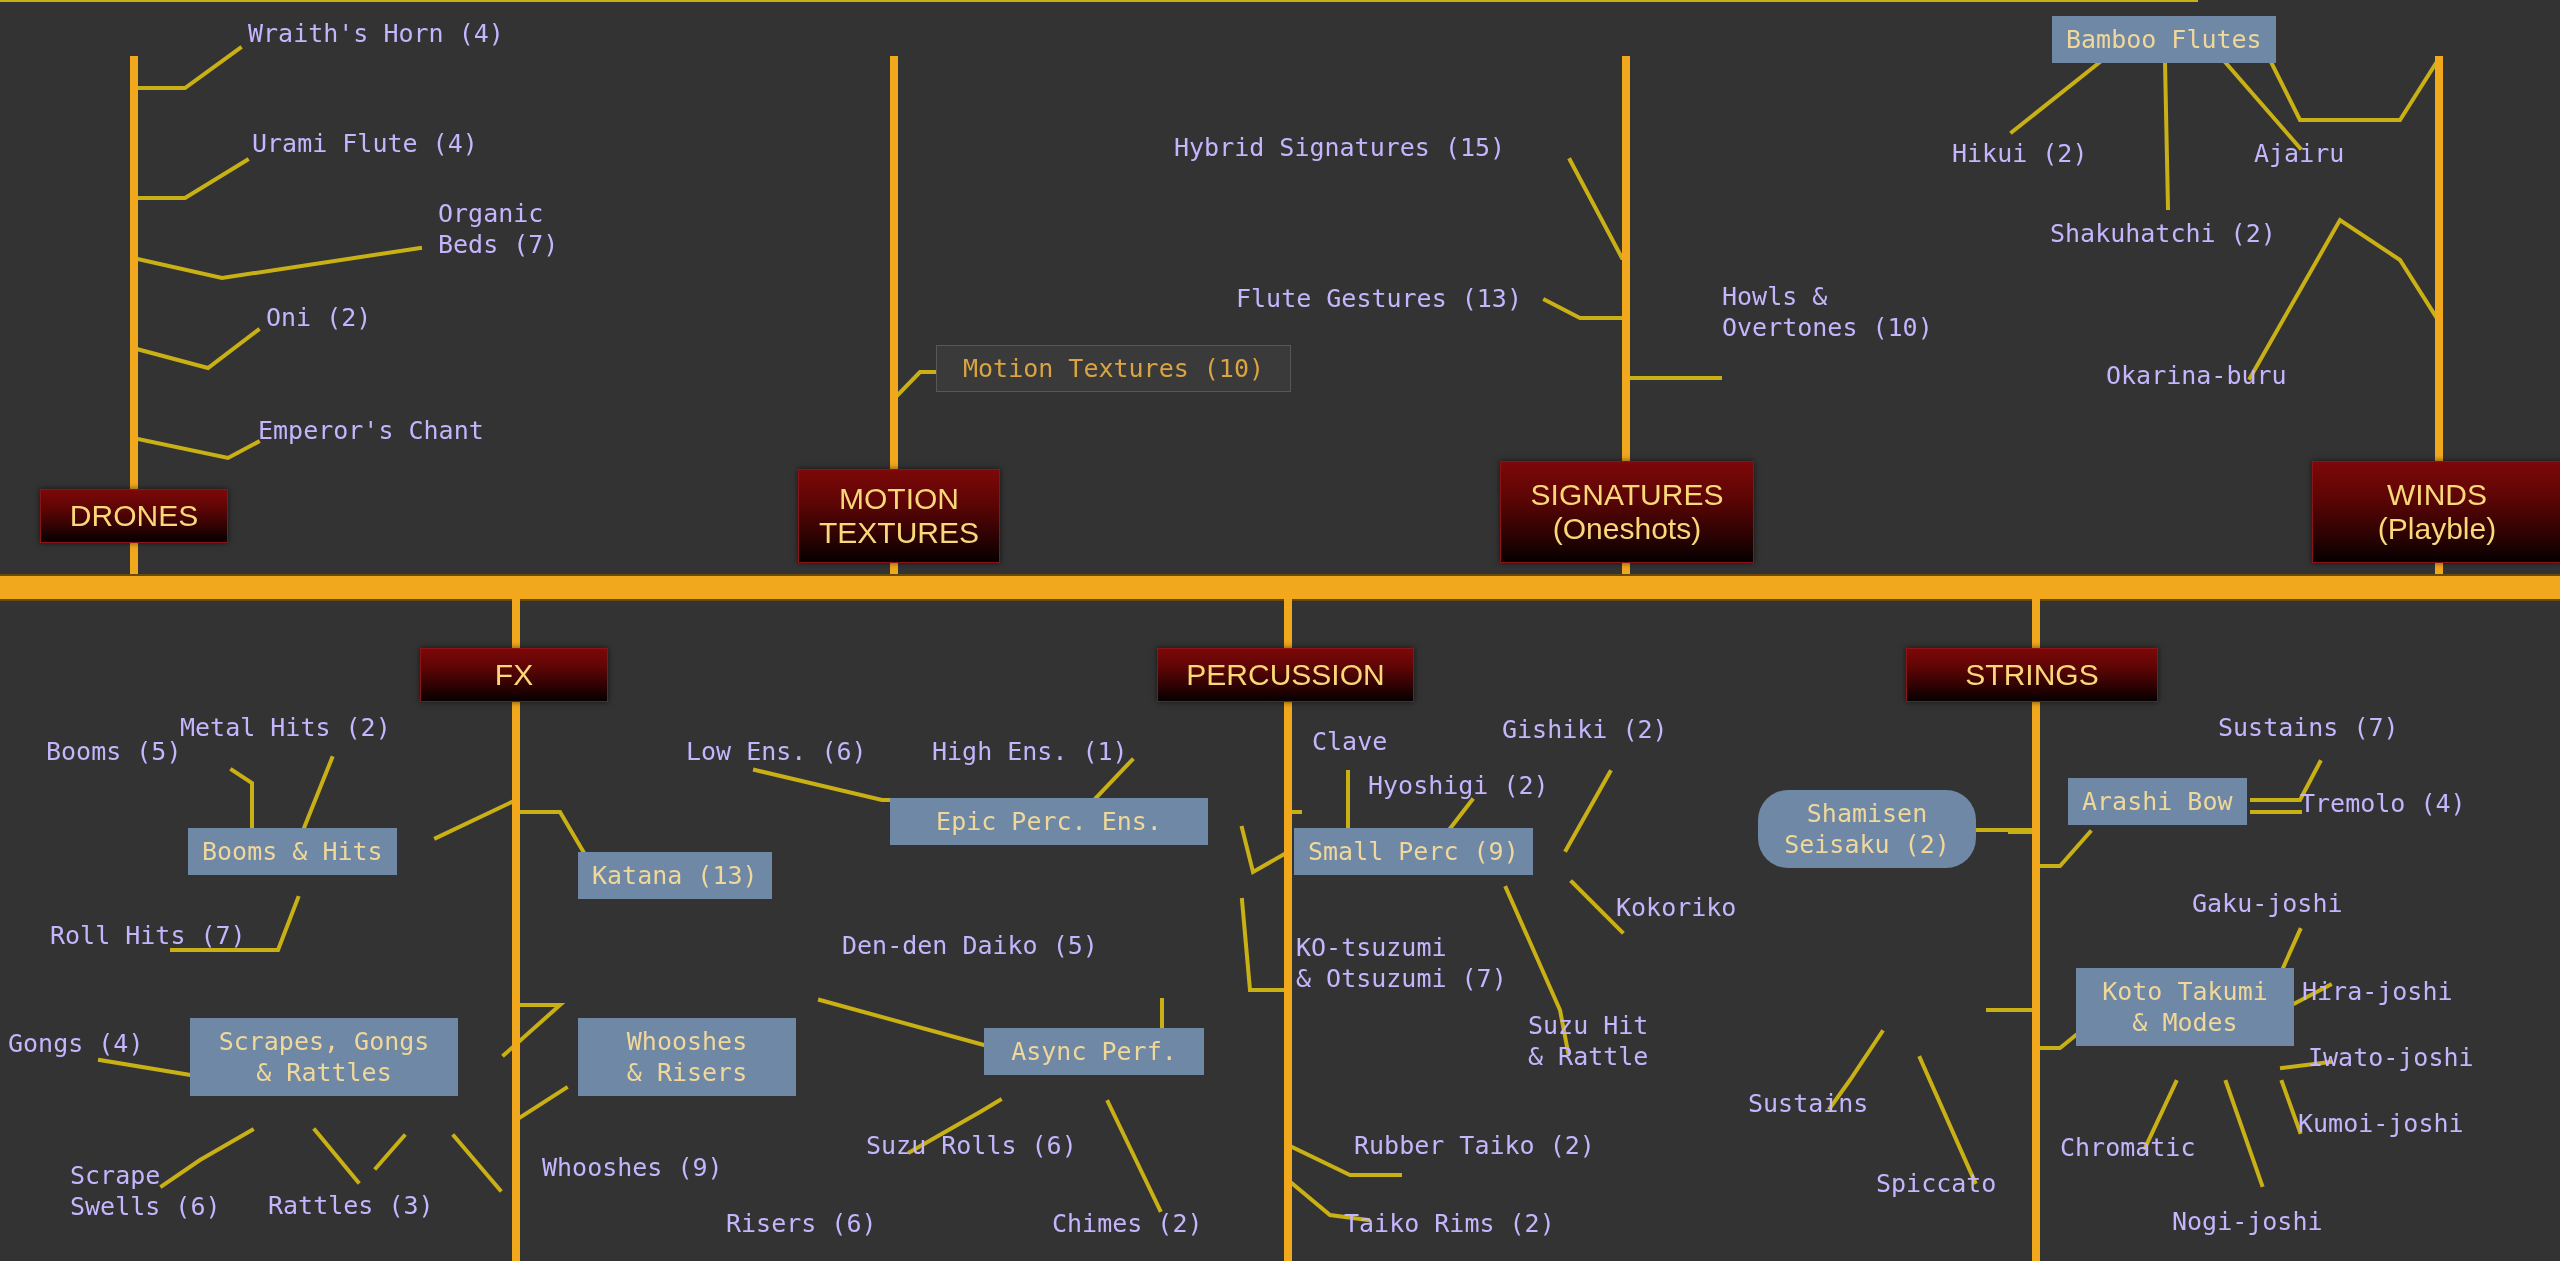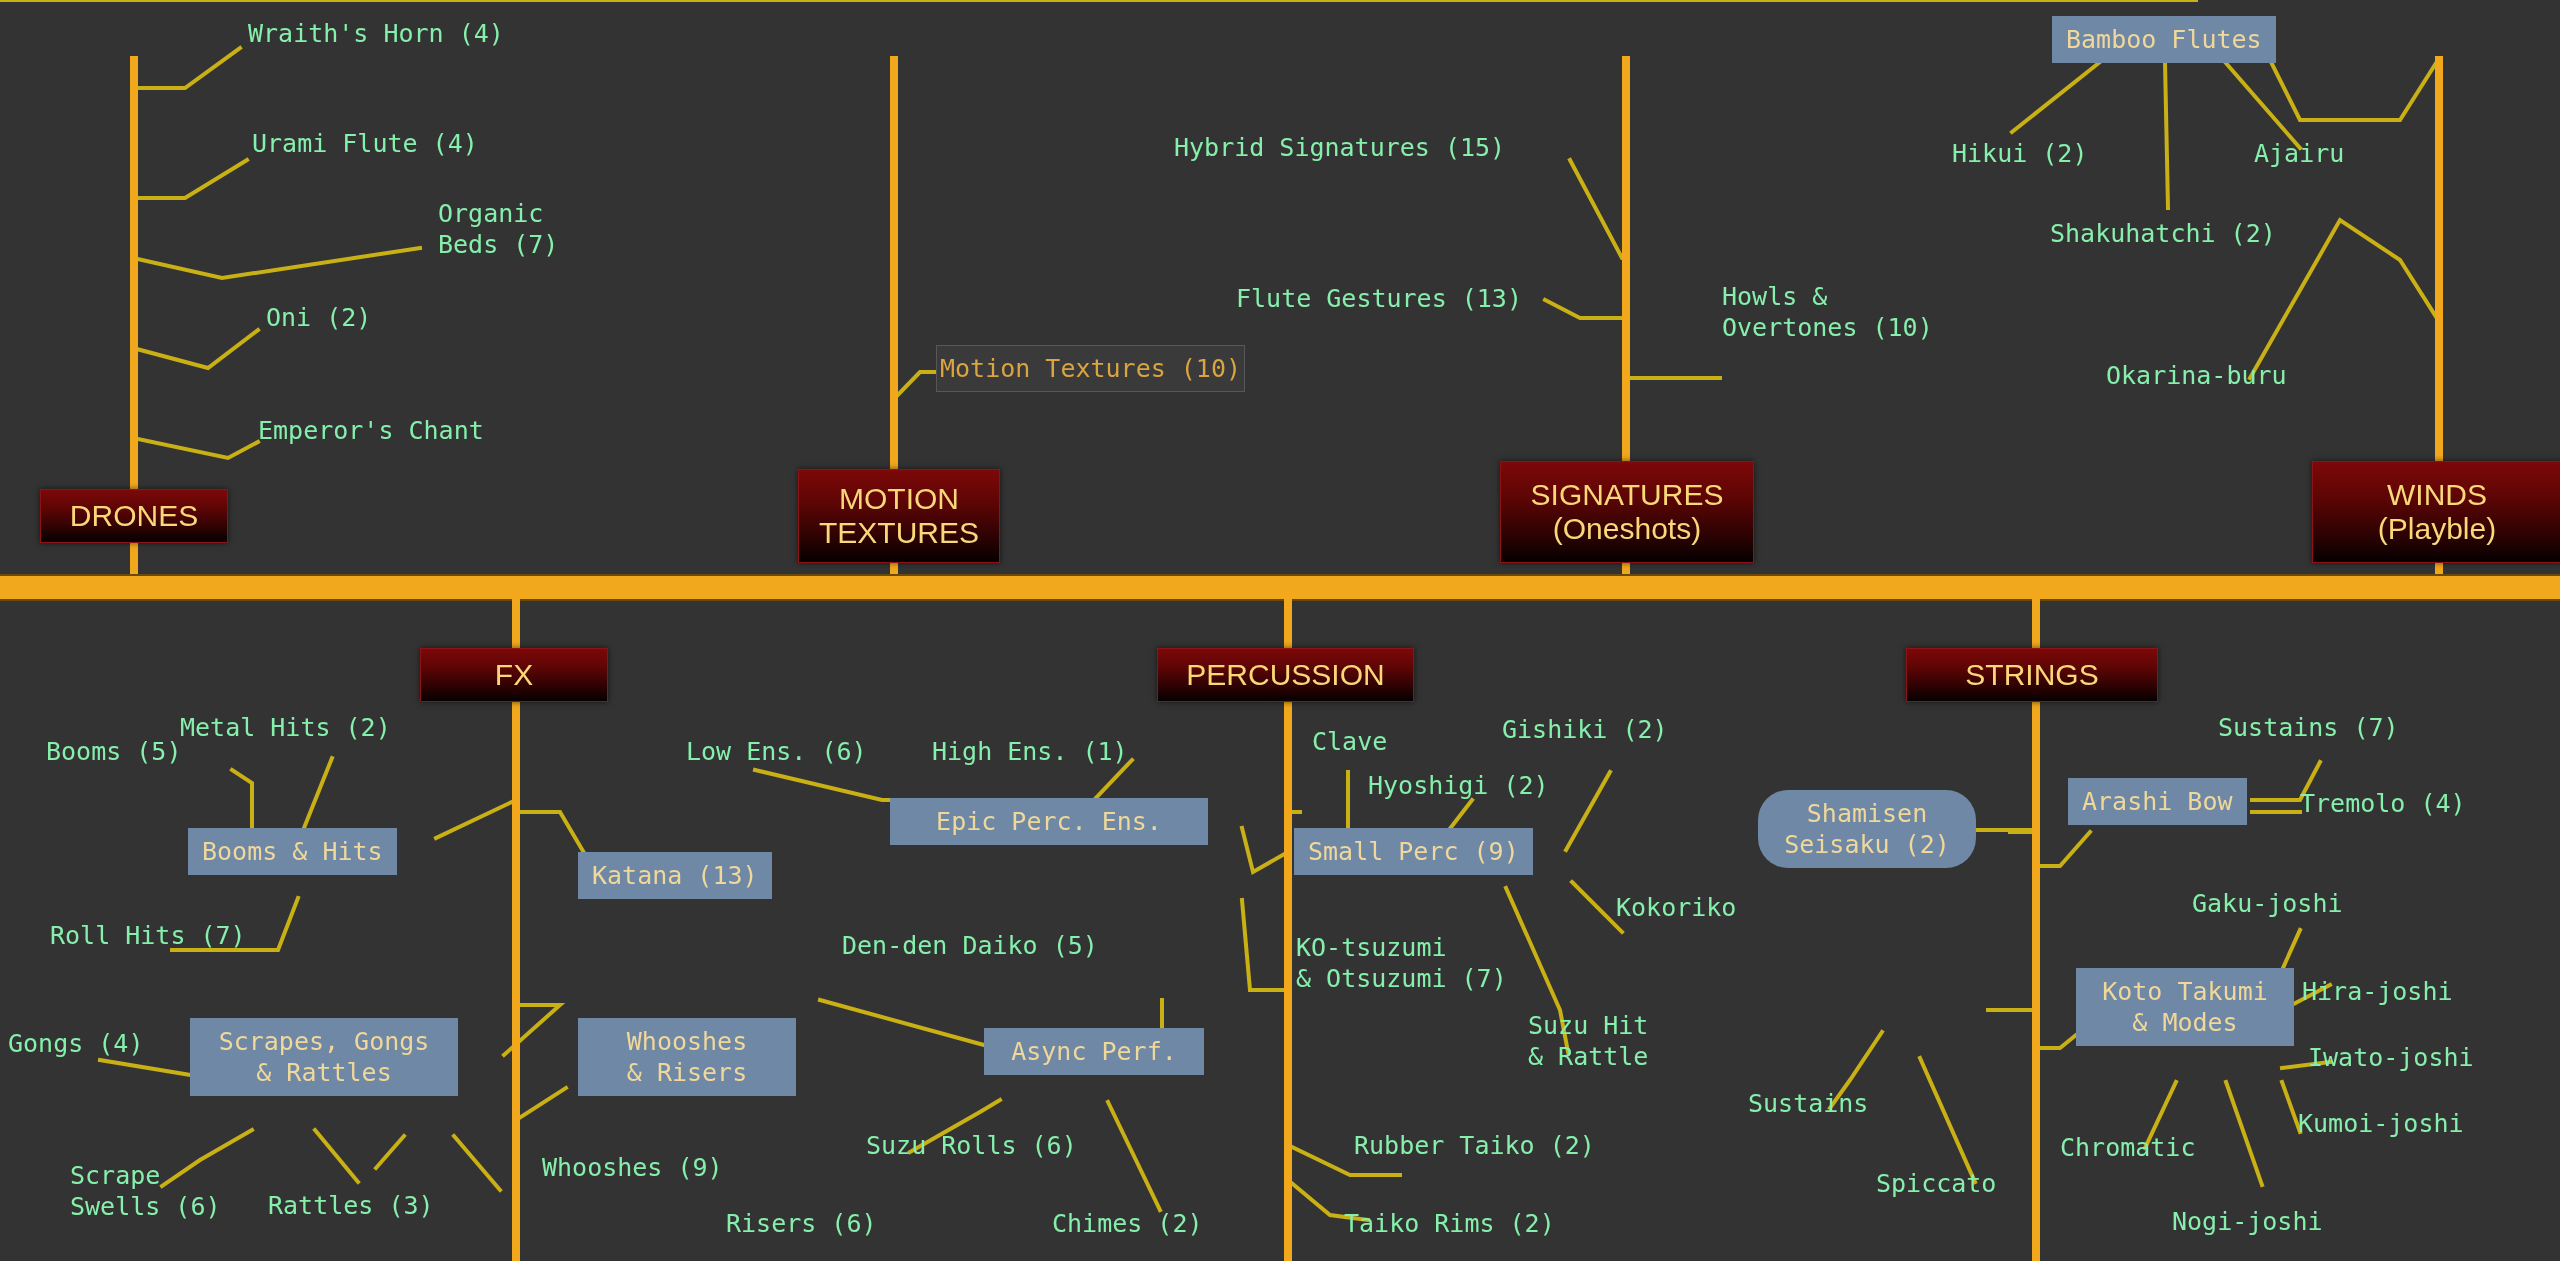--- a/index.html
+++ b/index.html
@@ -22,38 +22,38 @@
     display:flex;
     align-items:center;
     justify-content:center;
     box-shadow:0 0 6px rgba(0,0,0,.6);
     white-space:pre-line;
     z-index:5;
   }
 
   .lbl{
     position:absolute;
-    color:#86efac;
+    color:#c4b5fd;
     font-family:"DejaVu Sans Mono",monospace;
     font-size:25px;
     line-height:31px;
     white-space:pre-line;
     z-index:4;
   }
   .lbl.hl{
     background:#6E88A6;
     color:#F0D79A;
     padding:8px 14px;
     z-index:4;
   }
   .lbl.box{
     background:#3a3a3a;
     border:1px solid #575757;
     color:#D9A441;
-    padding:7px 3px;
+    padding:7px 26px;
     z-index:4;
   }
   .lbl.c{text-align:center;}
 </style>
 </head>
 <body>
 
 <div id="stage">
 
   <svg class="wires" viewBox="0 0 2560 1261" xmlns="http://www.w3.org/2000/svg">

